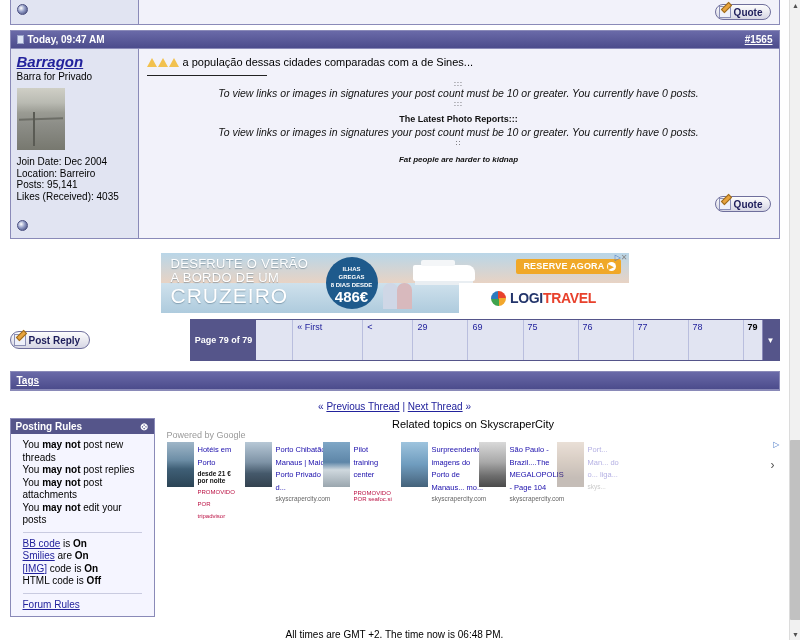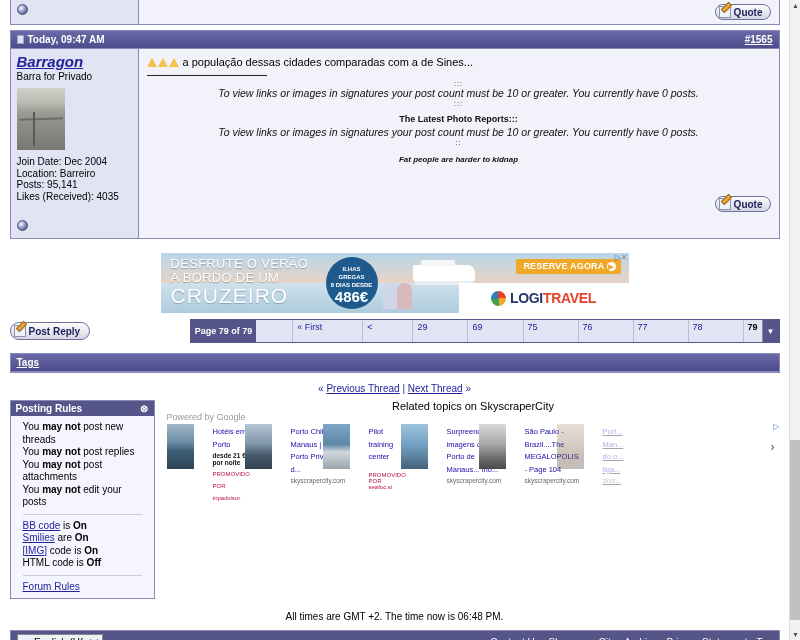--- a/index.html
+++ b/index.html
@@ -195,21 +195,21 @@
     position:absolute; right:1px; top:0; font-size:8px; color:#4a79c7;
   }
   .ad .adchoice .x { color:#888; }
 
   
   .pagenav {
     display: inline-flex; align-items: stretch; border: 1px solid #55558A;
     background: #E1E4F2; font-size: 9px;
   }
   .pagenav .lbl {
-    background: #55558A; color: #fff; padding: 6px 4px; font-weight: bold; font-size: 9px;
+    background: #55558A; color: #fff; padding: 15px 4px; font-weight: bold; font-size: 9px;
   }
   .pagenav .pg {
     padding: 2px 4px; color: #22229C; border-left: 1px solid #b9bede; text-decoration: none; margin-left: 36px;
   }
   .pagenav .pg.cur { font-weight: bold; color: #000; }
   .pagenav .arrowbox {
     background: #55558A; color: #fff; padding: 2px 4px; border-left: 1px solid #8A8AB8;
     font-size: 8px; display:flex; align-items:center;
   }
 
@@ -225,26 +225,26 @@
     background: #55558A; color: #fff; font-weight: bold; font-size: 10px;
     padding: 2px 5px; display:flex; align-items:center; justify-content:space-between;
   }
   .rulesbox .bd { padding: 5px 12px; font-size: 10px; line-height: 12.5px; }
   .rulesbox hr { border: 0; border-top: 1px solid #c9cbe0; margin: 5px 0; }
 
   
   .related-title { text-align:center; font-weight:normal; font-size:11px; }
   .powered { font-size: 9px; color: #9a9a9a; margin-bottom: 2px; }
   .cards { display: flex; gap: 6px; align-items: flex-start; position: relative; }
-  .card { width: 72px; display: flex; gap: 19px; }
+  .card { width: 72px; display: flex; gap: 4px; }
   .card .thumb { width: 27px; height: 45px; flex: 0 0 27px; }
   .card .ctext { font-size: 7.5px; line-height: 8.5px; color: #1a0dab; }
   .card .csrc { font-size: 6.5px; color: #666; margin-top: 3px; display:block; }
   .card .cpromo { font-size: 6px; color: #b14; }
-  .card.with-overlay { opacity: .35; text-decoration: underline; }
+  .card.with-overlay { opacity: .35; }
   .card-next {
     position: absolute; right: 0; top: 8px; width: 14px; height: 30px;
     background: rgba(255,255,255,.85); color:#555; font-size: 12px;
     display:flex; align-items:center; justify-content:center;
   }
   .adchoice-sm { position:absolute; right: 0; top:-2px; font-size:8px; color:#4a79c7; }
 
   
   .times { text-align:center; font-size:10px; margin: 12px 0 8px 0; }
   .footbar {

